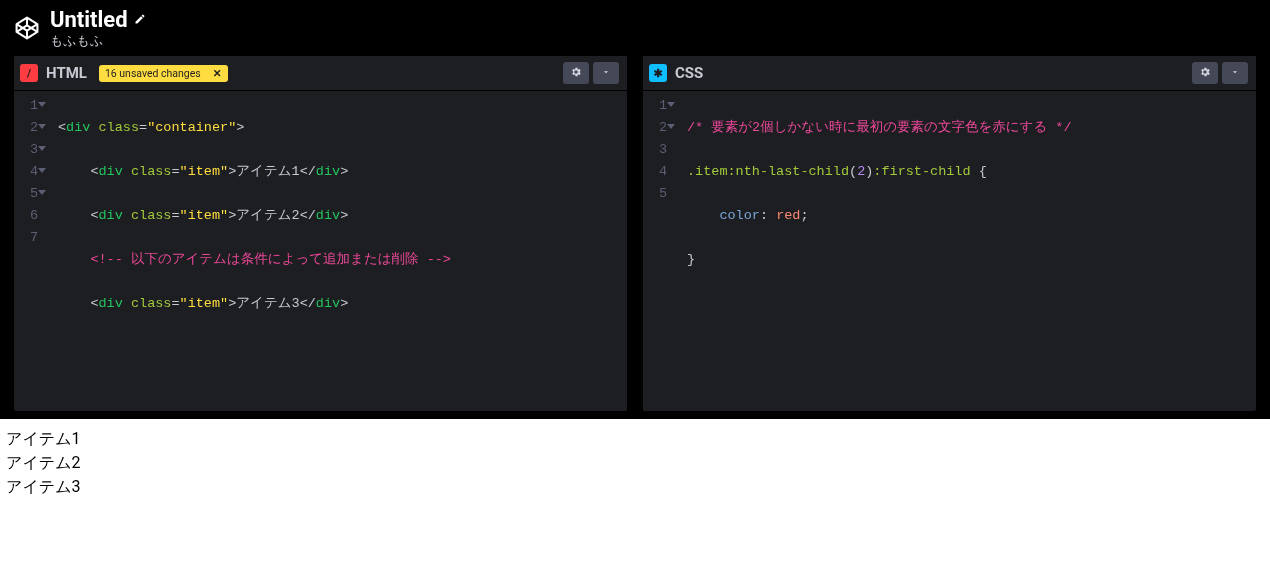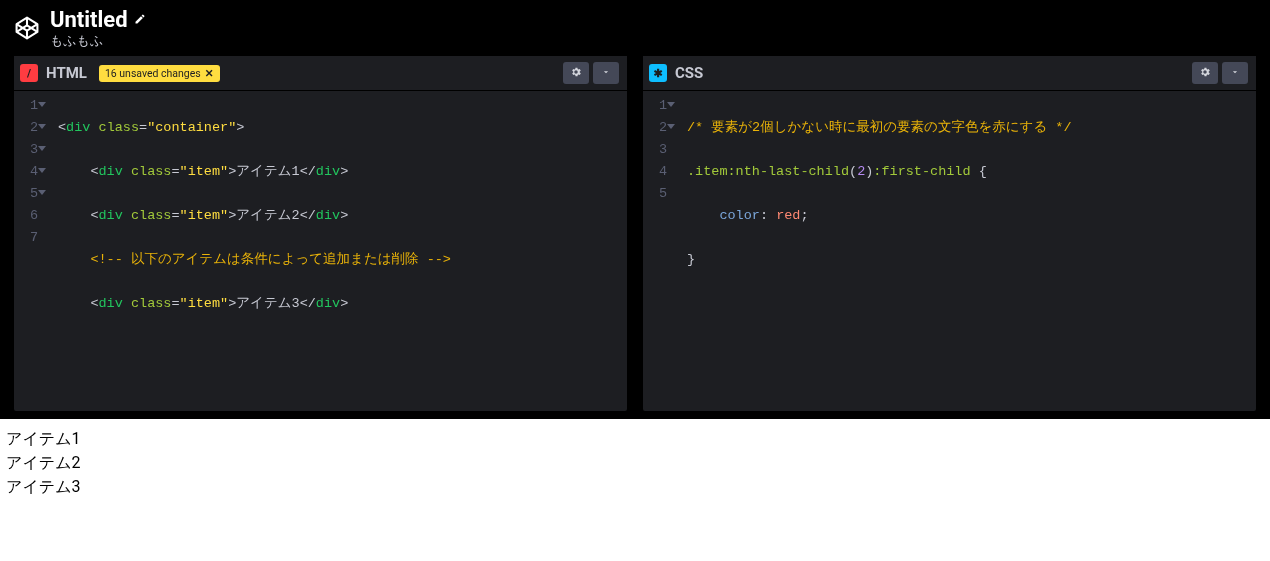--- a/index.html
+++ b/index.html
@@ -74,21 +74,21 @@
   }
   .unsaved-badge {
     margin-left: 12px;
     background: #ffdd40;
     color: #1d1e22;
     font-size: 10.5px;
     padding: 2px 6px;
     border-radius: 3px;
     display: flex;
     align-items: center;
-    gap: 4px;
+    gap: 12px;
   }
   .unsaved-x { font-weight: 700; cursor: pointer; }
   .panel-head-spacer { flex: 1; }
   .panel-btn {
     background: #444857;
     color: #d5d7de;
     width: 26px;
     height: 22px;
     border-radius: 3px;
     display: flex;
@@ -128,21 +128,21 @@
     padding-left: 14px;
     color: #c7c9d3;
     white-space: pre;
   }
   .cline { height: 22px; }
   .t-bracket { color: #c7c9d3; }
   .t-tag     { color: #22c55e; }
   .t-attr    { color: #a2c93a; }
   .t-str     { color: #ffdd40; }
   .t-text    { color: #c7c9d3; }
-  .t-comment { color: #eab308; }
+  .t-comment { color: #ec4899; }
   .t-sel     { color: #a2c93a; }
   .t-num     { color: #b78cf2; }
   .t-prop    { color: #7aa6da; }
   .t-val     { color: #ff8973; }
   .preview {
     background: #fff;
     flex: 1;
     padding: 8px 6px;
     color: #000;
     font-size: 16px;

